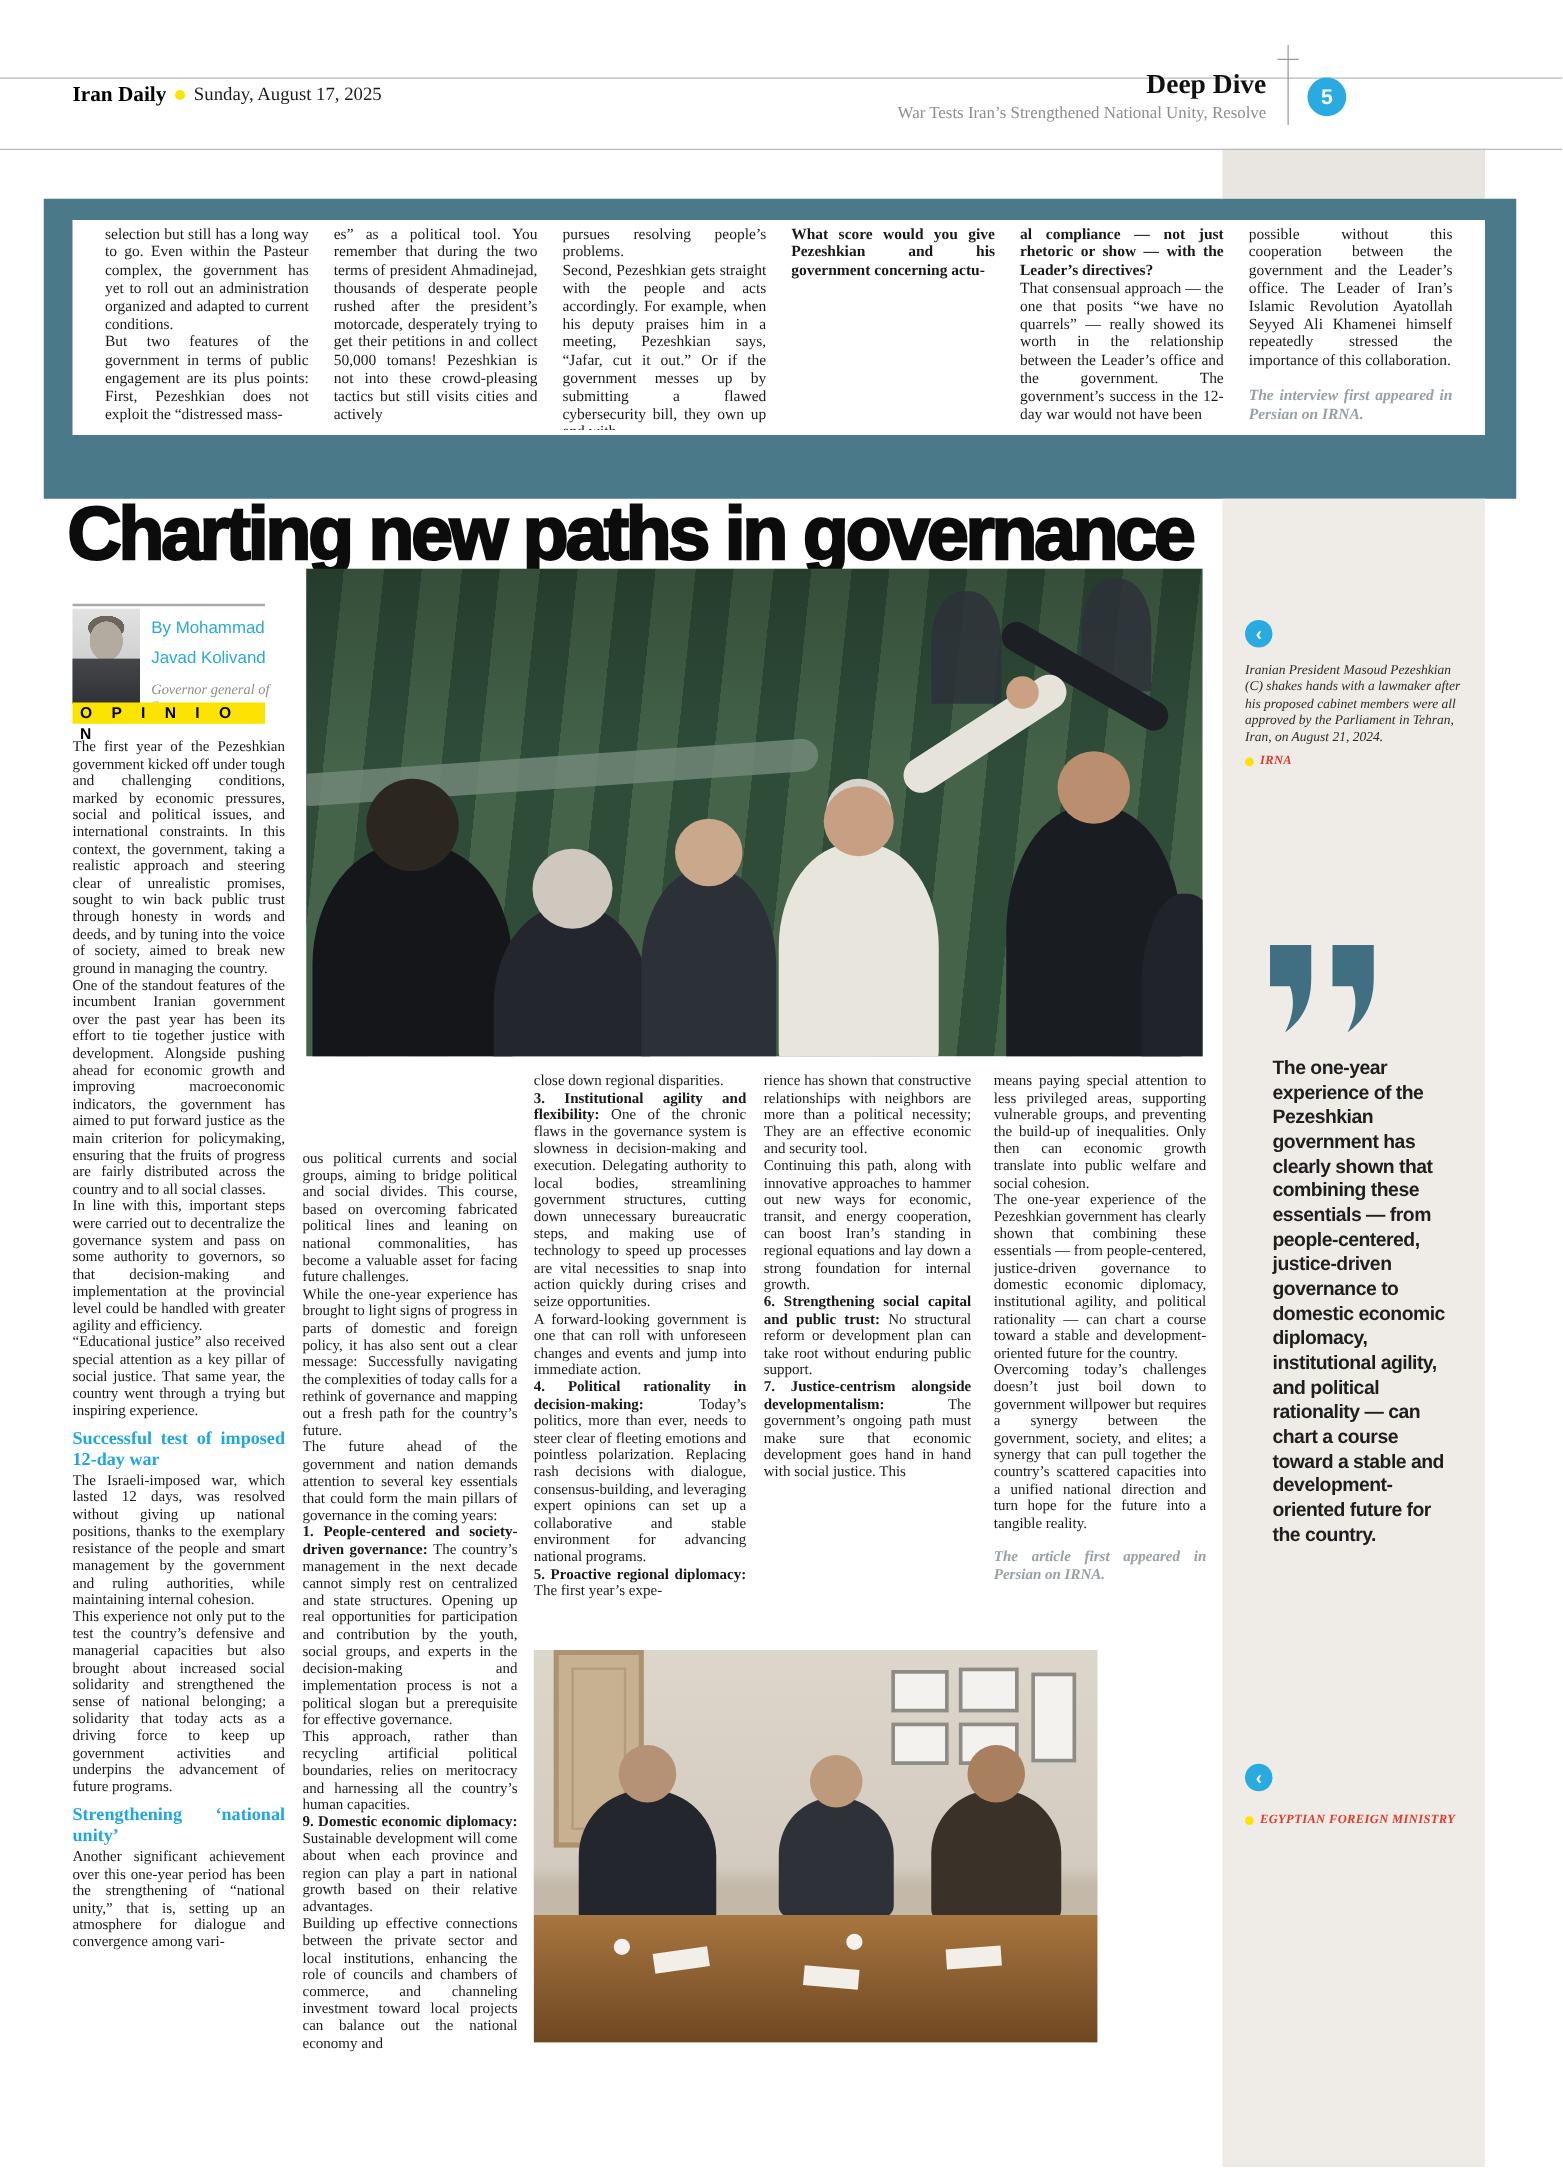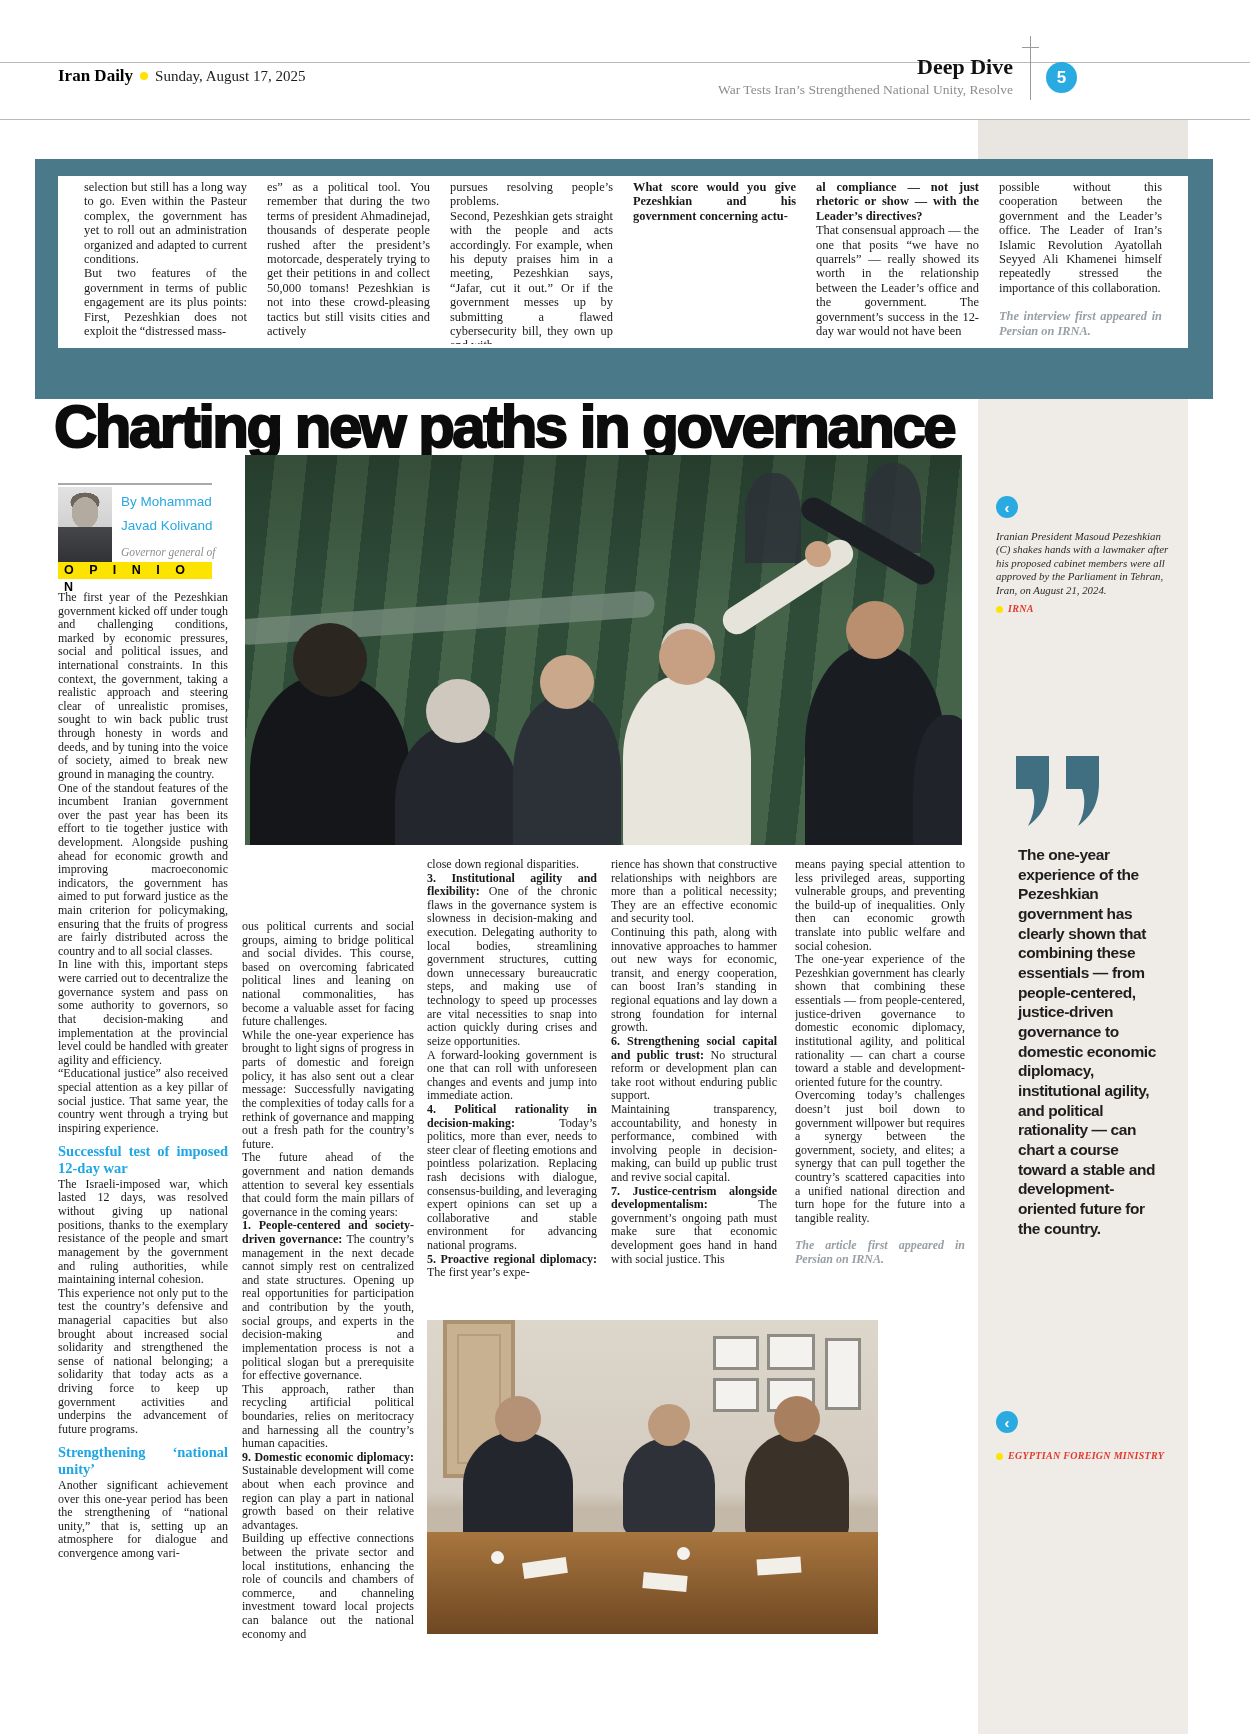--- a/index.html
+++ b/index.html
@@ -243,21 +243,20 @@
       <p class="para">close down regional disparities.</p>
       <p class="para"><b>3. Institutional agility and flexibility: </b>One of the chronic flaws in the governance system is slowness in decision-making and execution. Delegating authority to local bodies, streamlining government structures, cutting down unnecessary bureaucratic steps, and making use of technology to speed up processes are vital necessities to snap into action quickly during crises and seize opportunities.</p>
       <p class="para">A forward-looking government is one that can roll with unforeseen changes and events and jump into immediate action.</p>
       <p class="para"><b>4. Political rationality in decision-making: </b>Today’s politics, more than ever, needs to steer clear of fleeting emotions and pointless polarization. Replacing rash decisions with dialogue, consensus-building, and leveraging expert opinions can set up a collaborative and stable environment for advancing national programs.</p>
       <p class="para"><b>5. Proactive regional diplomacy: </b>The first year’s expe-</p>
     </div>
   <div id="mcol4" class="mcol">
       <p class="para">rience has shown that constructive relationships with neighbors are more than a political necessity; They are an effective economic and security tool.</p>
       <p class="para">Continuing this path, along with innovative approaches to hammer out new ways for economic, transit, and energy cooperation, can boost Iran’s standing in regional equations and lay down a strong foundation for internal growth.</p>
       <p class="para"><b>6. Strengthening social capital and public trust: </b>No structural reform or development plan can take root without enduring public support.</p>
-      <p class="para">Maintaining transparency, accountability, and honesty in performance, combined with involving people in decision-making, can build up public trust and revive social capital.</p>
       <p class="para"><b>7. Justice-centrism alongside developmentalism: </b>The government’s ongoing path must make sure that economic development goes hand in hand with social justice. This</p>
     </div>
   <div id="mcol5" class="mcol">
       <p class="para">means paying special attention to less privileged areas, supporting vulnerable groups, and preventing the build-up of inequalities. Only then can economic growth translate into public welfare and social cohesion.</p>
       <p class="para">The one-year experience of the Pezeshkian government has clearly shown that combining these essentials — from people-centered, justice-driven governance to domestic economic diplomacy, institutional agility, and political rationality — can chart a course toward a stable and development-oriented future for the country.</p>
       <p class="para">Overcoming today’s challenges doesn’t just boil down to government willpower but requires a synergy between the government, society, and elites; a synergy that can pull together the country’s scattered capacities into a unified national direction and turn hope for the future into a tangible reality.</p>
       <p class="credit">The article first appeared in Persian on IRNA.</p>
     </div>
 
   <div id="photo2">

